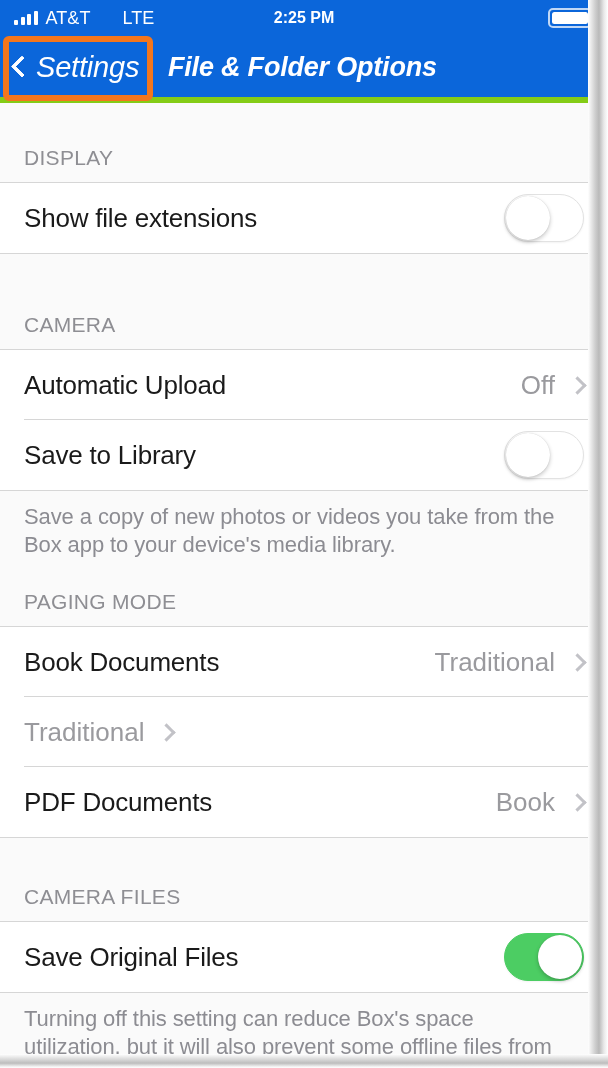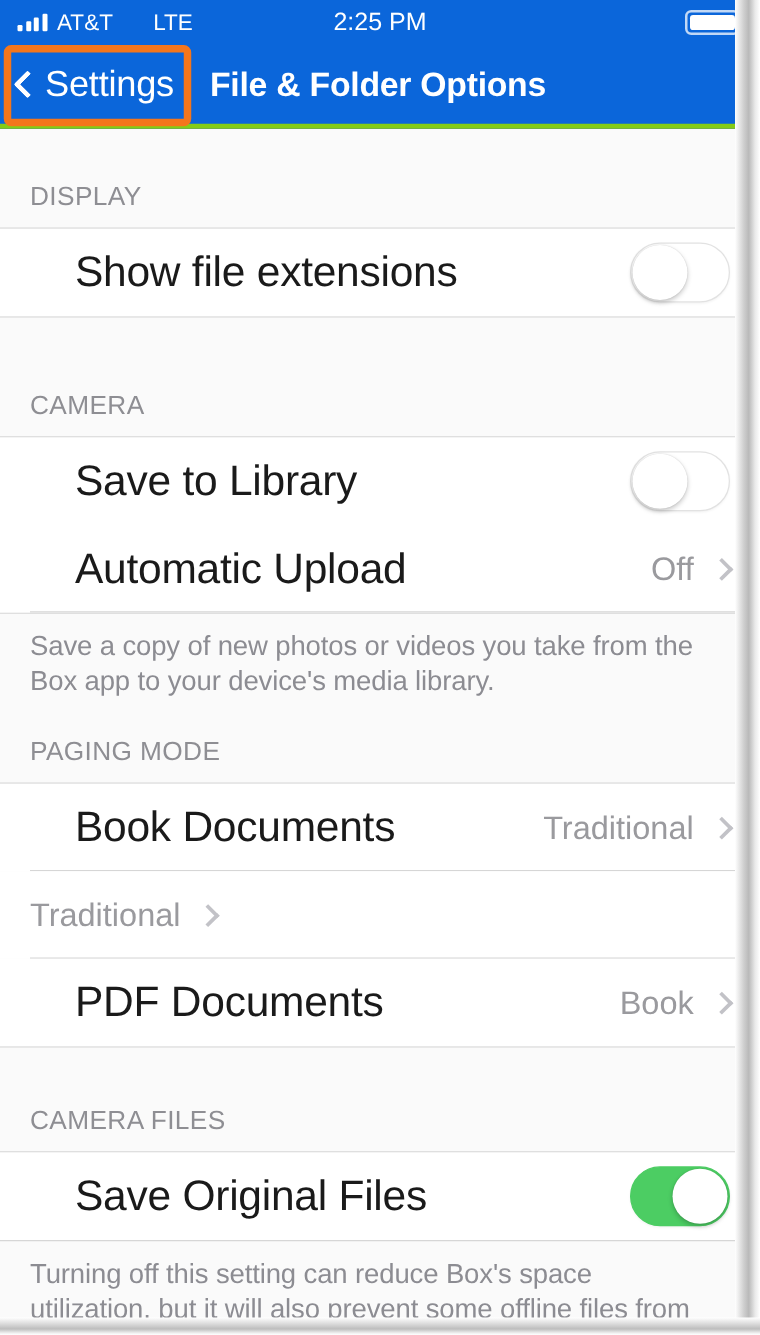--- a/index.html
+++ b/index.html
@@ -38,39 +38,40 @@
   .signal i{ display:block; width:4px; background:#ffffff; border-radius:1px; }
   .signal i:nth-child(1){ height:5px; }
   .signal i:nth-child(2){ height:8px; }
   .signal i:nth-child(3){ height:11px; }
   .signal i:nth-child(4){ height:14px; }
   .carrier{ color:#ffffff; font-size:18px; letter-spacing:.1px; }
   .network{ color:#ffffff; font-size:18px; margin-left:32px; }
   .sb-time{
     position:absolute; left:0; right:0; top:0; height:36px;
     display:flex; align-items:center; justify-content:center;
-    color:#ffffff; font-size:20px; font-weight:normal;
+    color:#ffffff; font-size:16px; font-weight:bold;
   }
   .sb-right{ position:absolute; right:16px; top:0; height:36px; display:flex; align-items:center; }
   .battery{
     position:relative; width:44px; height:20px;
     border:2px solid rgba(255,255,255,.75); border-radius:5px;
     padding:2px; display:flex; align-items:center;
   }
   .battery-fill{ height:100%; width:100%; background:#ffffff; border-radius:2.5px; }
   .battery-cap{
     position:absolute; right:-5px; top:50%; transform:translateY(-50%);
     width:3px; height:7px; background:rgba(255,255,255,.75); border-radius:0 2px 2px 0;
   }
 
   
   .navbar{
     position:relative; height:67px; background:#0b66da;
     display:flex; align-items:center; z-index:20;
-    border-bottom:4px solid #84cc16;
+    border-bottom:6px solid #84cc16;
+    font-style:italic;
   }
   .back-btn{
     position:absolute; left:14px; top:50%; transform:translateY(-50%);
     display:flex; align-items:center; gap:6px; cursor:pointer;
   }
   .chev-back{
     display:block; width:16px; height:16px;
     border-left:4px solid #ffffff; border-bottom:4px solid #ffffff;
     transform:rotate(45deg); border-radius:2px;
   }
@@ -101,21 +102,21 @@
     background:#ffffff;
     height:70px;
     display:flex; align-items:center; justify-content:space-between;
     padding:0 24px 0 24px;
     position:relative;
   }
   .row.sep:after{
     content:""; position:absolute; left:24px; right:0; bottom:0;
     height:1px; background:#d6d6d6;
   }
-  .row-title{ color:#1a1a1a; font-size:34px; letter-spacing:-.2px;margin-left:36px; }
+  .row-title{ color:#1a1a1a; font-size:26px; letter-spacing:-.2px; }
   .row-right{ display:flex; align-items:center; gap:16px; }
   .row-value{ color:#9a9a9e; font-size:26px; }
   .chev{
     display:block; width:13px; height:13px;
     border-top:3px solid #c2c2c7; border-right:3px solid #c2c2c7;
     transform:rotate(45deg);
   }
 
   
   .toggle{
@@ -182,37 +183,37 @@
       <span class="row-title">Show file extensions</span>
       <span class="row-right">
         <span class="toggle">
           <span class="knob"></span>
         </span>
       </span>
     </div>
 
     <div class="section-head hairline-top hairline-bottom" style="height:97px;">CAMERA</div>
 
+    <div class="row sep">
+      <span class="row-title">Automatic Upload</span>
+      <span class="row-right">
+        <span class="row-value">Off</span>
+        <span class="chev"></span>
+      </span>
+    </div>
+
     <div class="row">
       <span class="row-title">Save to Library</span>
       <span class="row-right">
         <span class="toggle">
           <span class="knob"></span>
         </span>
       </span>
     </div>
 
-    <div class="row sep">
-      <span class="row-title">Automatic Upload</span>
-      <span class="row-right">
-        <span class="row-value">Off</span>
-        <span class="chev"></span>
-      </span>
-    </div>
-
     <div class="footer-note hairline-top">Save a copy of new photos or videos you take from the Box app to your device's media library.</div>
 
     <div class="section-head hairline-bottom" style="height:52px;">PAGING MODE</div>
 
     <div class="row sep">
       <span class="row-title">Book Documents</span>
       <span class="row-right">
         <span class="row-value">Traditional</span>
         <span class="chev"></span>
       </span>

